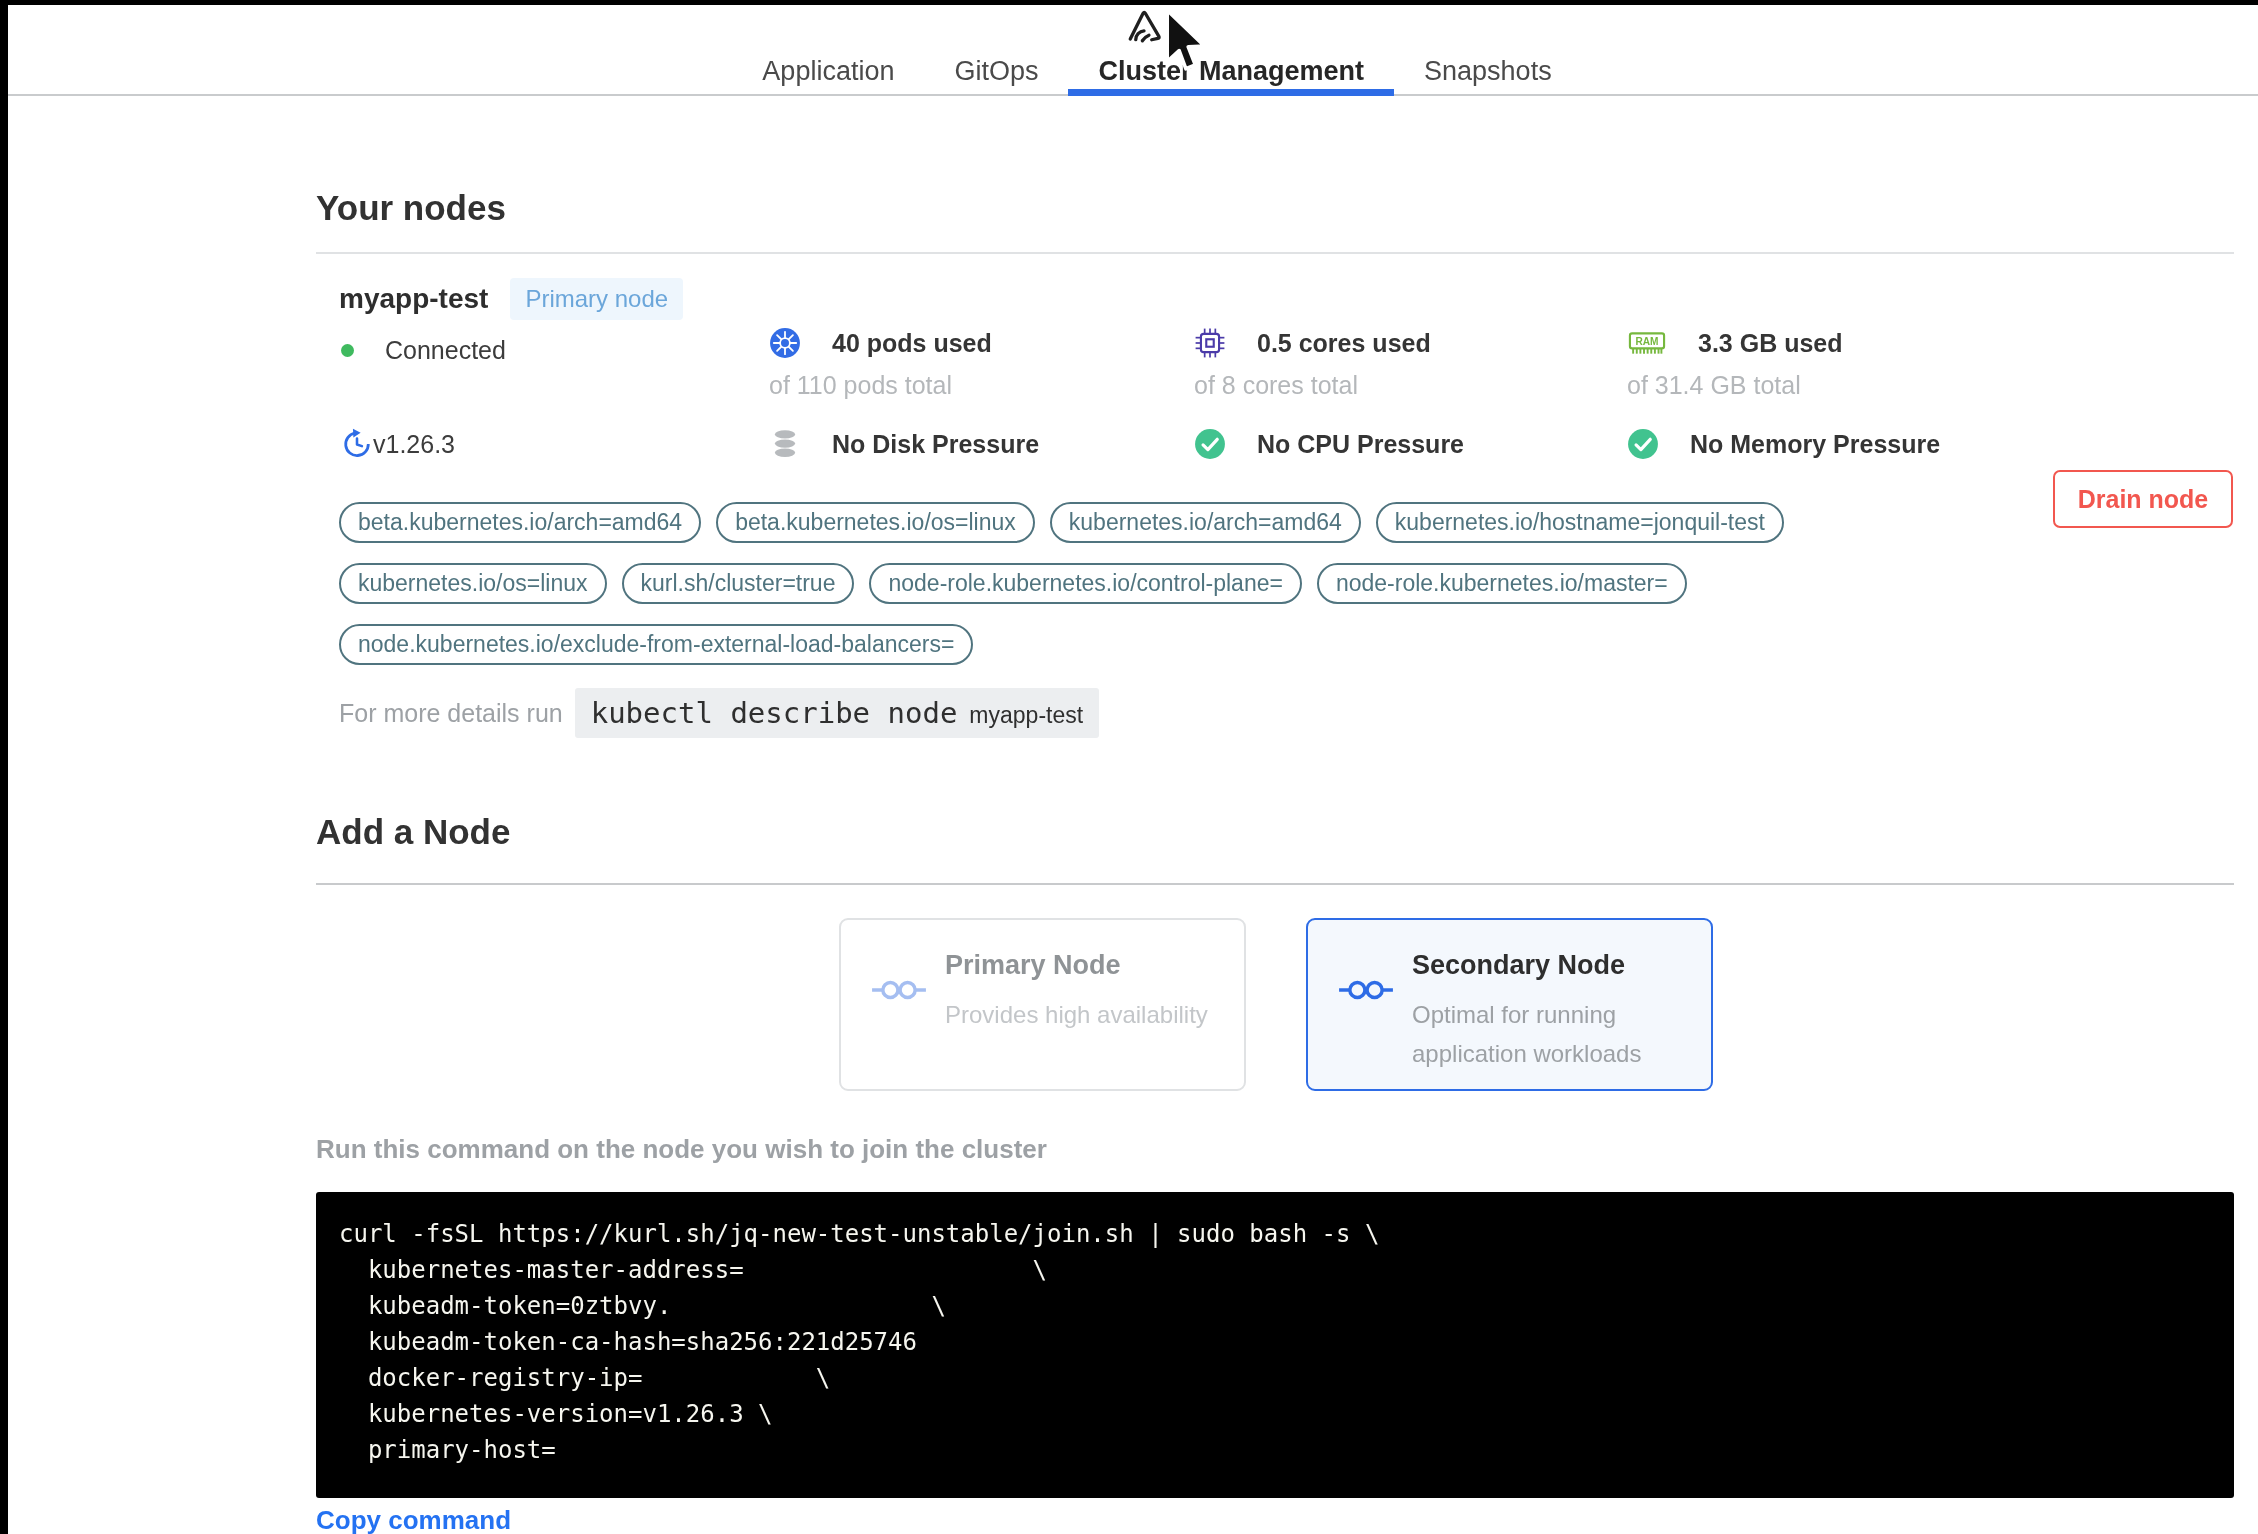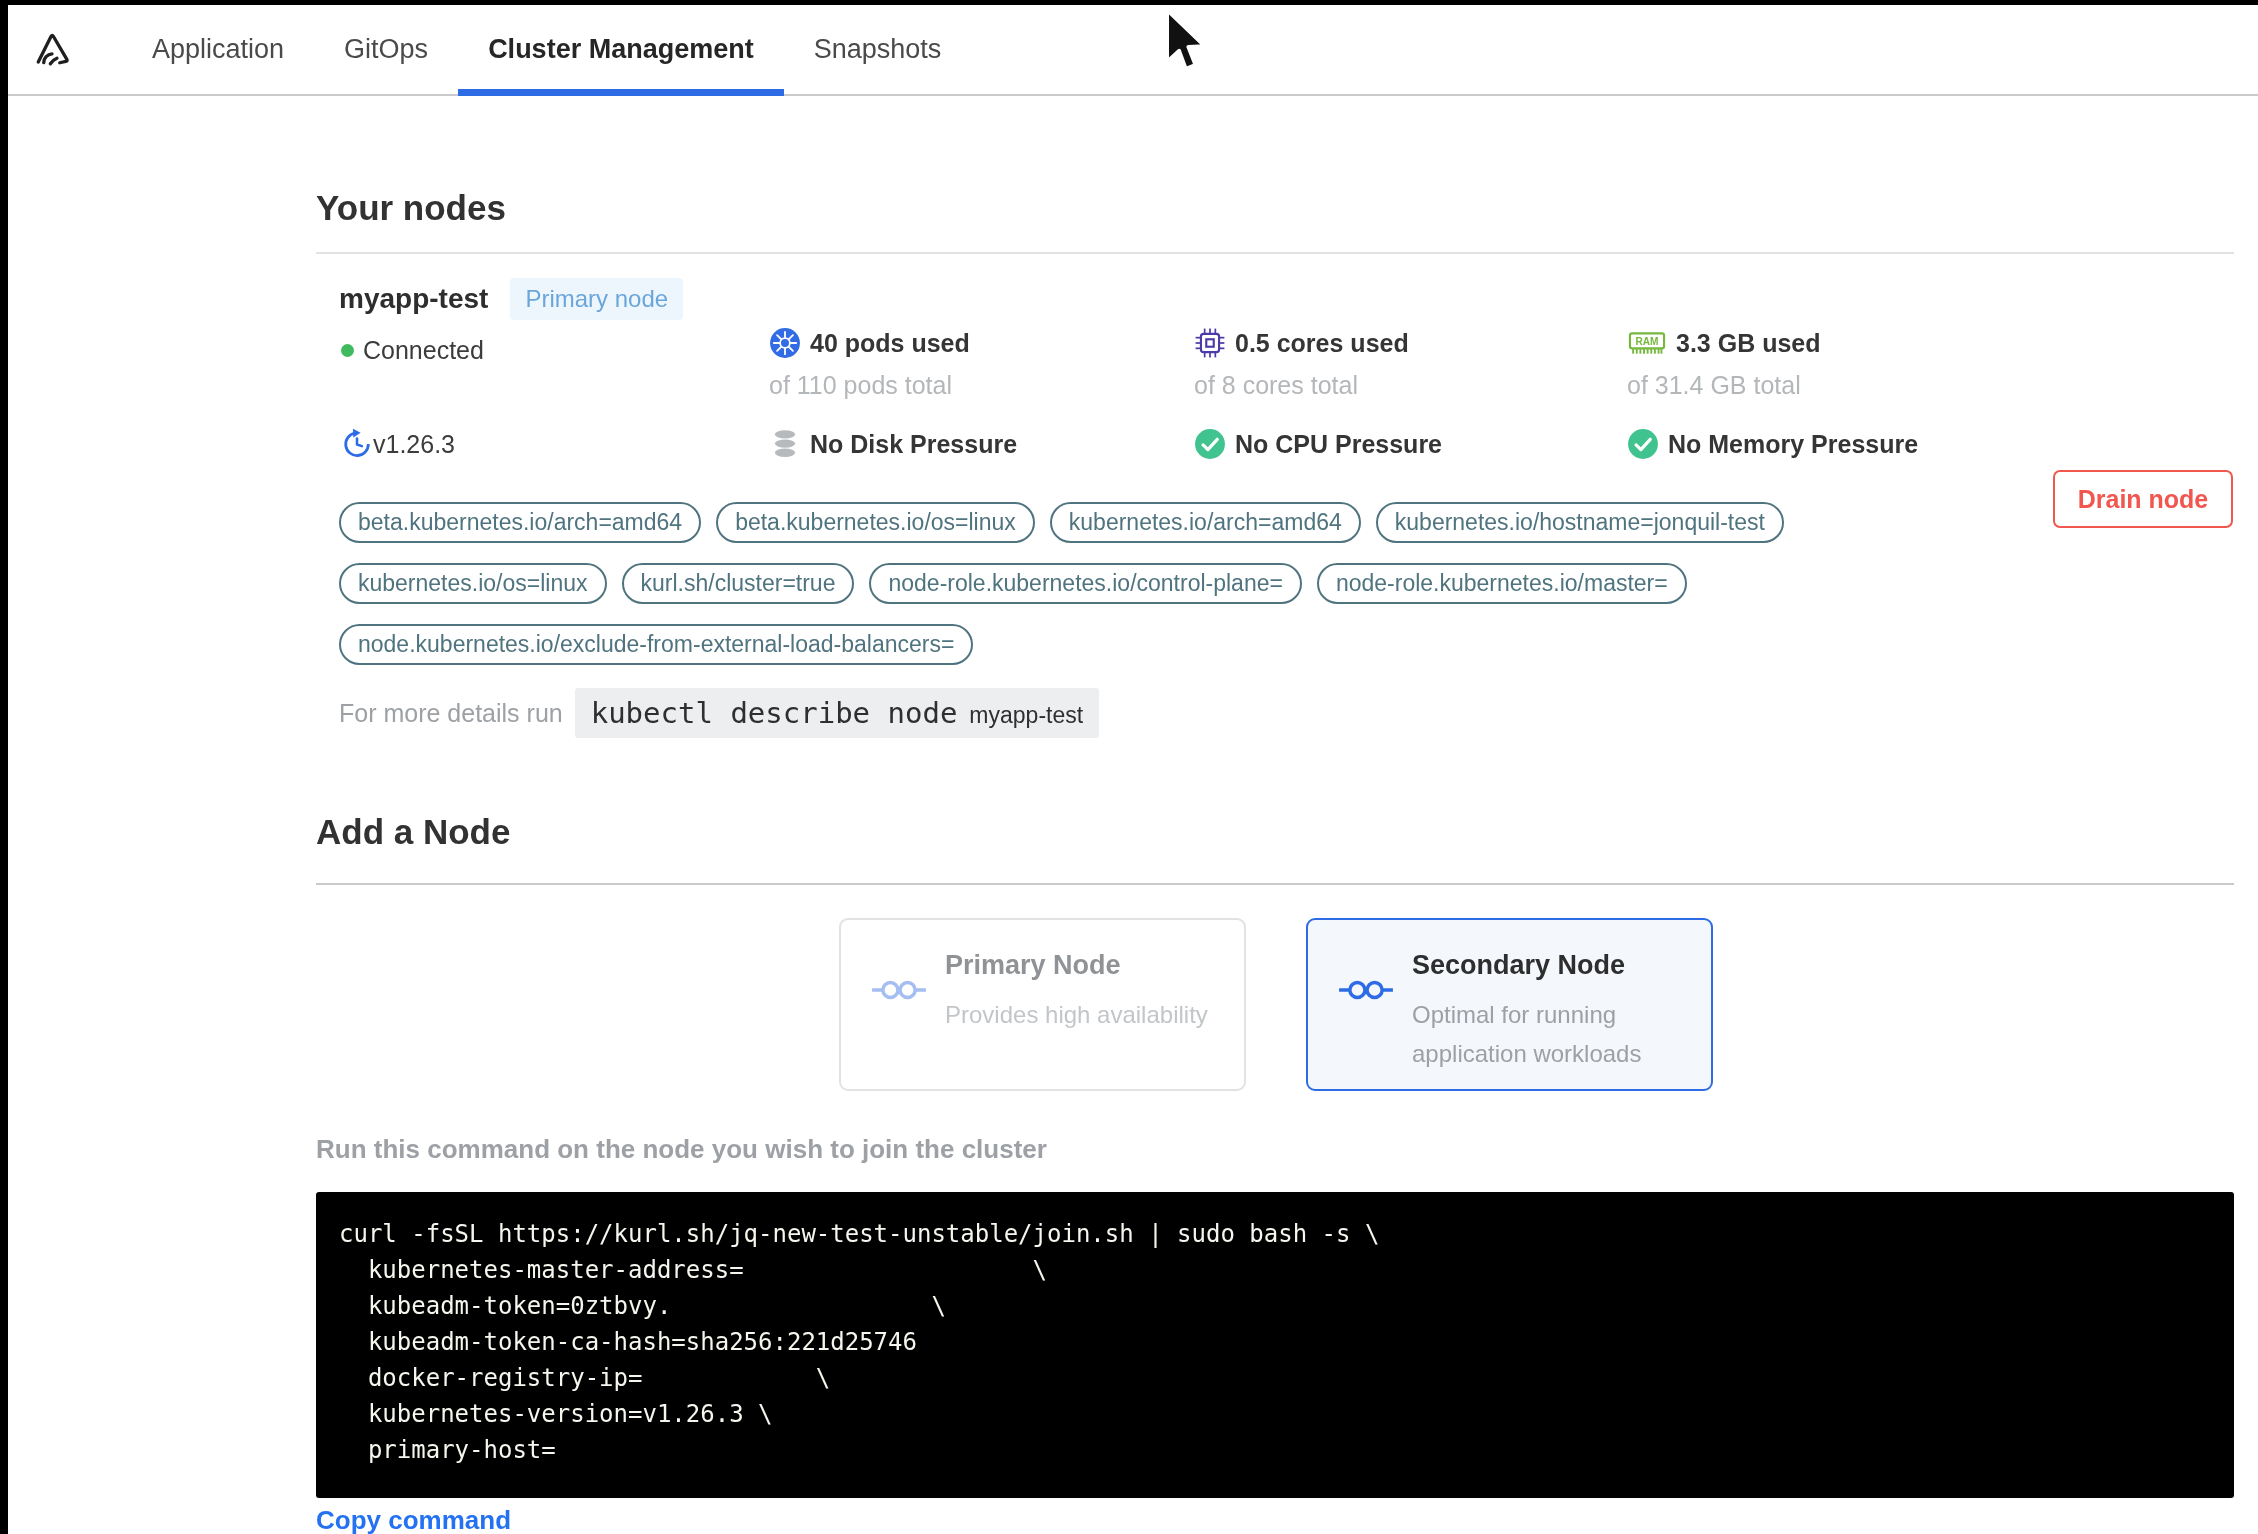--- a/index.html
+++ b/index.html
@@ -7,21 +7,21 @@
   body {
     position:relative; background:#ffffff; overflow:hidden;
     font-family:"Liberation Sans", sans-serif; color:#323232;
   }
   .edge-top { position:absolute; top:0; left:0; width:100%; height:5px; background:#000; z-index:60; }
   .edge-left { position:absolute; top:0; left:0; width:8px; height:100%; background:#000; z-index:60; }
 
   
   .nav {
     position:absolute; top:5px; left:8px; right:0; height:91px;
-    background:#fff; border-bottom:2px solid #c9cbcd; display:flex; align-items:center; z-index:10;
+    background:#fff; border-bottom:2px solid #c9cbcd; display:flex; align-items:center; z-index:10;flex-direction:column;
   }
   .logo { margin-left:22px; width:44px; height:44px; flex:0 0 auto; cursor:pointer; }
   .tabs { display:flex; height:100%; margin-left:48px; }
   .tab {
     position:relative; display:flex; align-items:center; padding:0 30px;
     font-size:27px; font-weight:500; color:#4a4a4a; cursor:pointer; white-space:nowrap;
   }
   .tab.active { color:#262626; font-weight:600; }
   .tab.active::after {
     content:""; position:absolute; left:0; right:0; bottom:-2px; height:7px; background:#2e6ce6;
@@ -33,21 +33,21 @@
   .divider.dark { background:#c8cacc; }
 
   
   .node-block { position:absolute; top:270px; left:316px; width:1918px; height:480px; }
   .node-head { position:absolute; top:8px; left:23px; display:flex; align-items:center; gap:22px; }
   .node-name { font-size:28px; font-weight:700; color:#2e2e2e; }
   .node-badge {
     font-size:24px; color:#6ba6da; background:#eef6fd; padding:7px 15px; border-radius:4px;
   }
   .stat { position:absolute; }
-  .stat .line { display:flex; align-items:center; gap:9px; }
+  .stat .line { display:flex; align-items:center; gap:31px; }
   .stat .icon { width:32px; height:32px; flex:0 0 auto; }
   .stat .icon.wide { width:40px; }
   .stat .val { font-size:25px; font-weight:600; color:#353535; white-space:nowrap; }
   .stat .val.normal { font-weight:400; color:#3c3c3c; }
   .stat .sub { font-size:25px; color:#b4b7ba; margin-top:12px; white-space:nowrap; }
   .dot { width:13px; height:13px; border-radius:50%; background:#3fba5f; }
   .col1 { left:25px; } .col2 { left:453px; } .col3 { left:878px; } .col4 { left:1311px; }
   .rowA { top:57px; } .rowB { top:158px; }
 
   .drain-btn {

